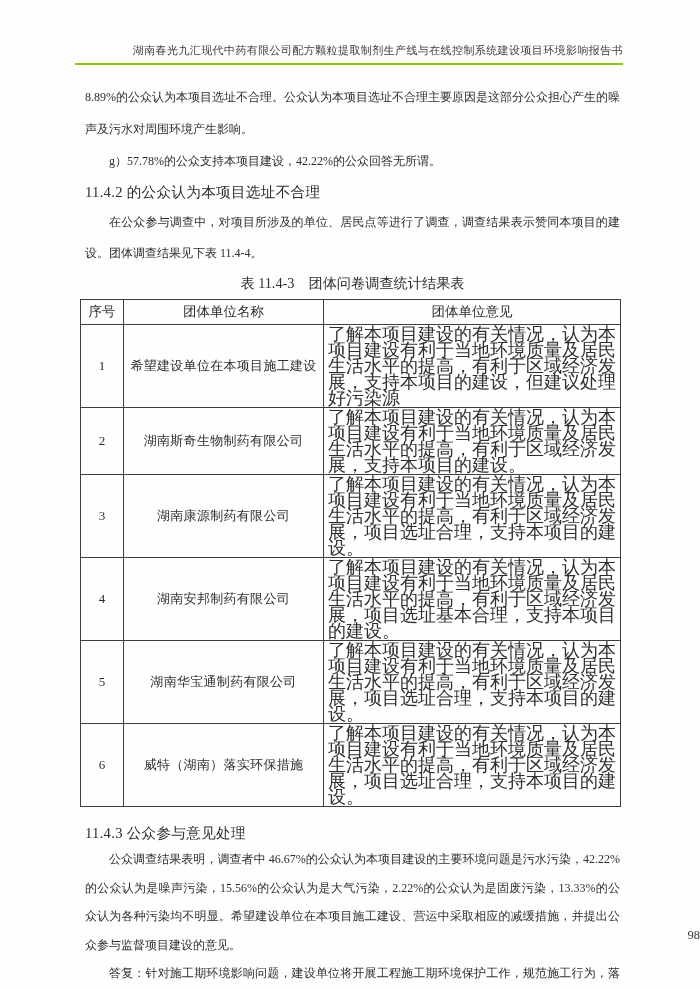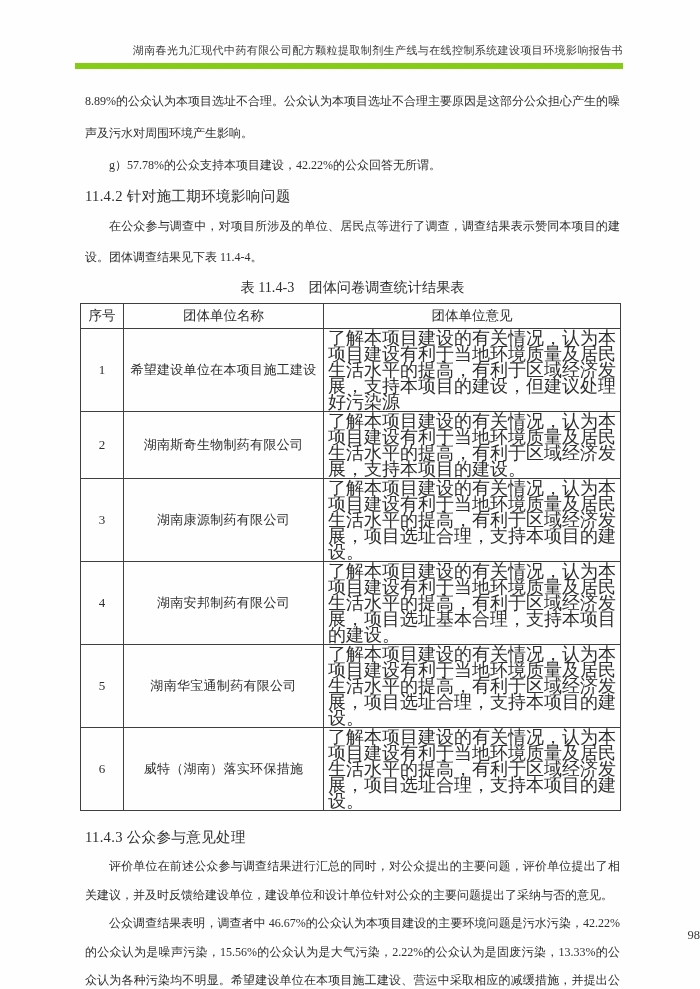--- a/index.html
+++ b/index.html
@@ -9,21 +9,21 @@
     font-family:"Liberation Serif","DejaVu Serif",serif;
     overflow:hidden;
   }
   .page{
     box-sizing:border-box;
     padding:44px 80px 0 85px;
   }
   
   .doc-header{
     margin:0 -3px 0 -10px;
-    border-bottom:6px solid #84cc16;
+    border-bottom:2px solid #84cc16;
     padding-bottom:6px;
     text-align:right;
   }
   .doc-header .title{
     font-size:11px;
     line-height:13px;
     letter-spacing:.4px;
     color:#3a3a3a;
     white-space:nowrap;
   }
@@ -79,21 +79,21 @@
 <div class="page">
 
   <div class="doc-header">
     <div class="title">湖南春光九汇现代中药有限公司配方颗粒提取制剂生产线与在线控制系统建设项目环境影响报告书</div>
   </div>
 
   <p class="p-first">8.89%的公众认为本项目选址不合理。公众认为本项目选址不合理主要原因是这部分公众担心产生的噪声及污水对周围环境产生影响。</p>
 
   <p class="indent">g）57.78%的公众支持本项目建设，42.22%的公众回答无所谓。</p>
 
-  <h3>11.4.2 针对施工期环境影响问题</h3>
+  <h3>11.4.2 的公众认为本项目选址不合理</h3>
 
   <p class="indent p-tight">在公众参与调查中，对项目所涉及的单位、居民点等进行了调查，调查结果表示赞同本项目的建设。团体调查结果见下表 11.4-4。</p>
 
   <p class="table-caption">表 11.4-3　团体问卷调查统计结果表</p>
 
   <table class="group-table">
     <colgroup>
       <col class="col-no">
         <col class="col-name">
         <col class="col-opinion">
@@ -134,21 +134,20 @@
       <tr>
         <td class="cell-no">6</td>
         <td class="cell-name">威特（湖南）落实环保措施</td>
         <td class="cell-opinion">了解本项目建设的有关情况，认为本项目建设有利于当地环境质量及居民生活水平的提高，有利于区域经济发展，项目选址合理，支持本项目的建设。</td>
       </tr>
     </tbody>
   </table>
 
   <h3 class="h-after">11.4.3 公众参与意见处理</h3>
 
-  <p class="indent p-after p-after-first">评价单位在前述公众参与调查结果进行汇总的同时，对公众提出的主要问题，评价单位提出了相关建议，并及时反馈给建设单位，建设单位和设计单位针对公众的主要问题提出了采纳与否的意见。</p>
 
   <p class="indent p-after">公众调查结果表明，调查者中 46.67%的公众认为本项目建设的主要环境问题是污水污染，42.22%的公众认为是噪声污染，15.56%的公众认为是大气污染，2.22%的公众认为是固废污染，13.33%的公众认为各种污染均不明显。希望建设单位在本项目施工建设、营运中采取相应的减缓措施，并提出公众参与监督项目建设的意见。</p>
 
   <p class="indent p-after">答复：针对施工期环境影响问题，建设单位将开展工程施工期环境保护工作，规范施工行为，落实环保措施，通过洒水降尘减轻施工期扬尘污染，降低施工期对周围的环</p>
 
 </div>
 
 <div class="page-footer">98</div>
 
 </body></html>

